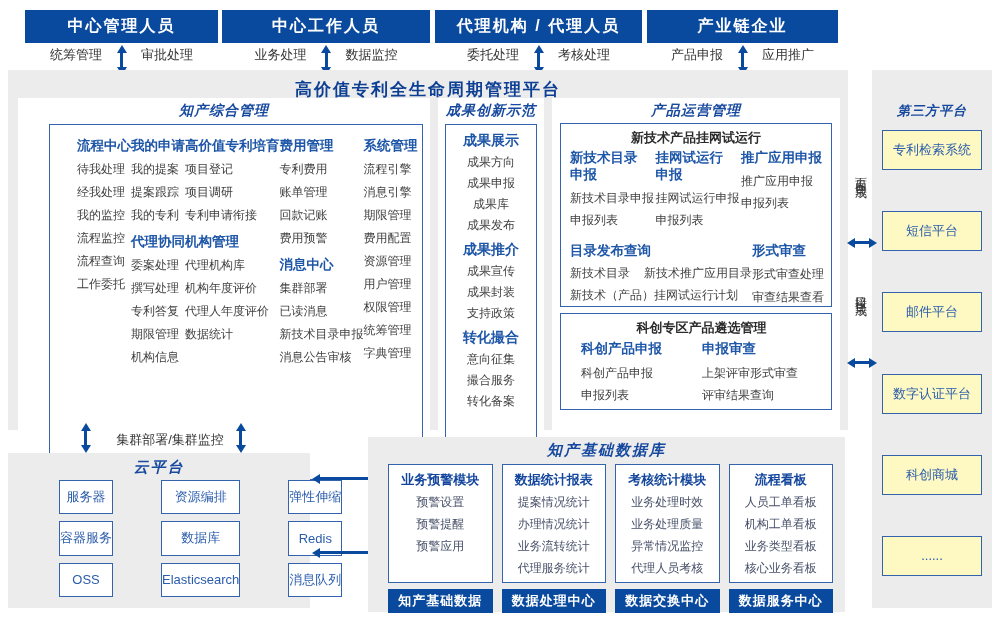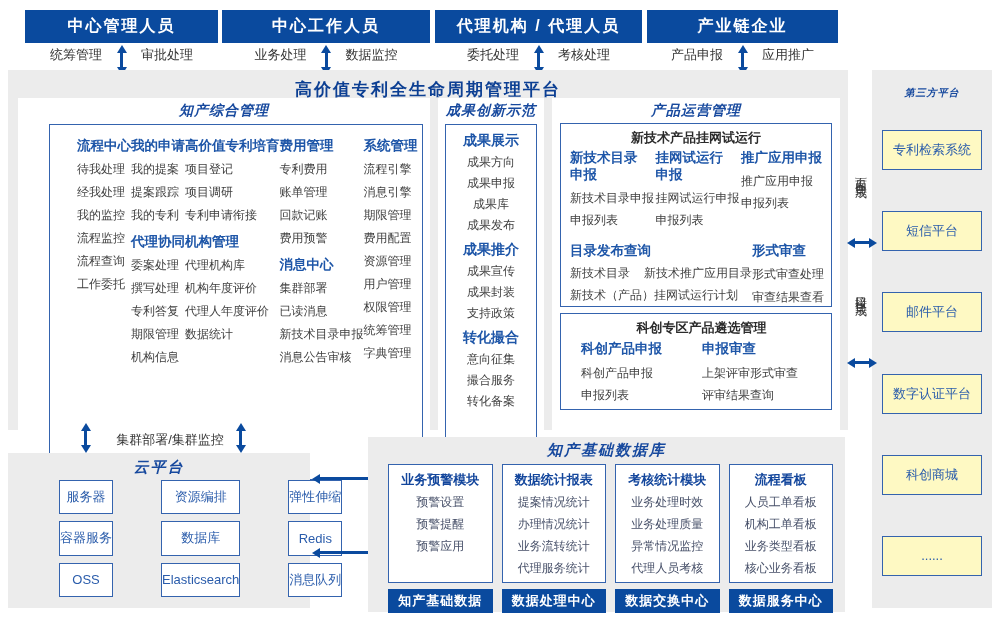--- a/index.html
+++ b/index.html
@@ -64,21 +64,21 @@
   .apply-col .item { padding:2.5px 0; }
   .query-row { display:flex; justify-content:space-between; margin-top:4px; }
   .q-row1 { display:flex; gap:14px; }
   .q-item, .q-row2 { font-size:12px; color:#3f3f3f; padding:2.5px 0; white-space:nowrap; }
   .sel-row { display:flex; justify-content:flex-start; gap:40px; }
   .sel-row .grp-header { margin:2px 0 4px; font-size:13.5px; }
   .sel-row .item { padding:2.5px 0; }
 
   
   .sidebar { position:absolute; left:872px; top:70px; width:120px; height:538px; background:#ececec; }
-  .sidebar-title { margin-top:16px; text-align:center; font-size:10px; font-weight:bold; font-style:italic; color:#17499e; letter-spacing:1px; }
+  .sidebar-title { margin-top:32px; text-align:center; font-size:13px; font-weight:bold; font-style:italic; color:#17499e; letter-spacing:1px; }
   .tp-list { position:absolute; left:10px; right:10px; top:60px; bottom:32px; display:flex; flex-direction:column; justify-content:space-between; }
   .tp-box { height:40px; background:#fef9c3; border:1.5px solid #3463ae; color:#2a5cab; font-size:13px;
     display:flex; align-items:center; justify-content:center; white-space:nowrap; }
 
   .integration { position:absolute; writing-mode:vertical-rl; font-size:12px; color:#333; letter-spacing:3px; left:852px; }
   .int-page { top:168px; }
   .int-api  { top:286px; }
 
   
   .cloud { position:absolute; left:8px; top:453px; width:302px; height:155px; background:#ececec; }

